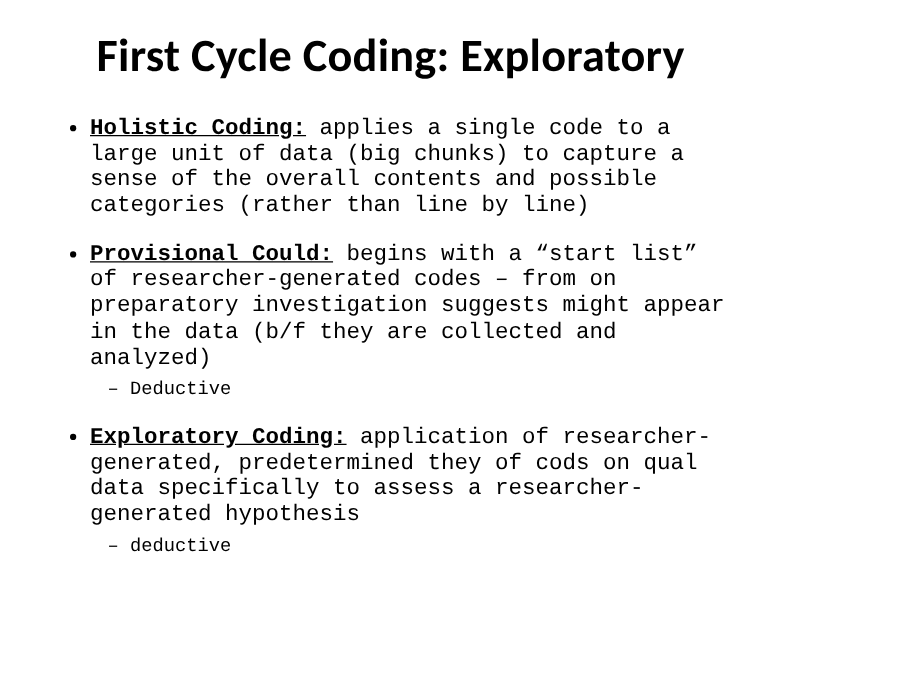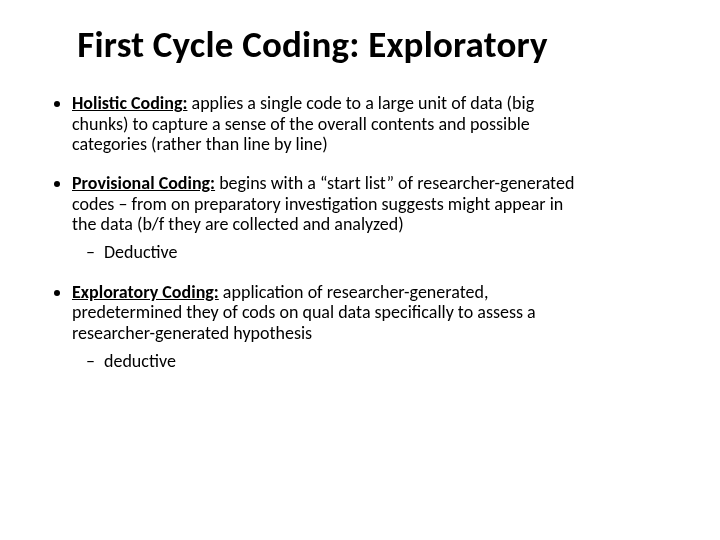--- a/index.html
+++ b/index.html
@@ -1,38 +1,38 @@
 <!DOCTYPE html>
 <html><head>
 <meta charset="utf-8">
 <style>
   * { margin: 0; padding: 0; box-sizing: border-box; }
   html, body { width: 720px; height: 540px; background: #fff; font-family: Calibri, Arial, sans-serif; color: #000; }
   .slide { width: 625px; height: 540px; padding: 22px 44px 30px 44px; }
   .title { font-size: 37px; font-weight: 700; text-align: center; margin-bottom: 26px; letter-spacing: 0.2px; }
-  ul.l1 { list-style: disc; padding-left: 28px; }
+  ul.l1 { list-style: disc; padding-left: 28px; font-family: Liberation Mono, monospace; }
   ul.l1 > li { font-size: 18px; line-height: 1.15; margin-bottom: 18px; }
   ul.l1 > li .lead { font-weight: 700; text-decoration: underline; }
   ul.l2 { list-style: none; padding-left: 32px; margin-top: 6px; }
-  ul.l2 > li { font-size: 18px; line-height: 1.25; margin-bottom: 2px; }
+  ul.l2 > li { font-size: 15px; line-height: 1.25; margin-bottom: 2px; }
   ul.l2 > li::before { content: "–"; display: inline-block; width: 18px; margin-left: -18px; }
 </style>
 </head>
 <body>
 
 <div class="slide">
   <div class="title">First Cycle Coding: Exploratory</div>
 
   <ul class="l1">
     <li>
       <span class="lead">Holistic Coding:</span><span> applies a single code to a large unit of data (big chunks) to capture a sense of the overall contents and possible categories (rather than line by line)</span>
     </li>
 
     <li>
-      <span class="lead">Provisional Coding:</span><span> begins with a “start list” of researcher-generated codes – from on preparatory investigation suggests might appear in the data (b/f they are collected and analyzed)</span>
+      <span class="lead">Provisional Could:</span><span> begins with a “start list” of researcher-generated codes – from on preparatory investigation suggests might appear in the data (b/f they are collected and analyzed)</span>
       <ul class="l2">
         <li>Deductive</li>
       </ul>
     </li>
 
     <li>
       <span class="lead">Exploratory Coding:</span><span> application of researcher-generated, predetermined they of cods on qual data specifically to assess a researcher-generated hypothesis</span>
       <ul class="l2">
         <li>deductive</li>
       </ul>

